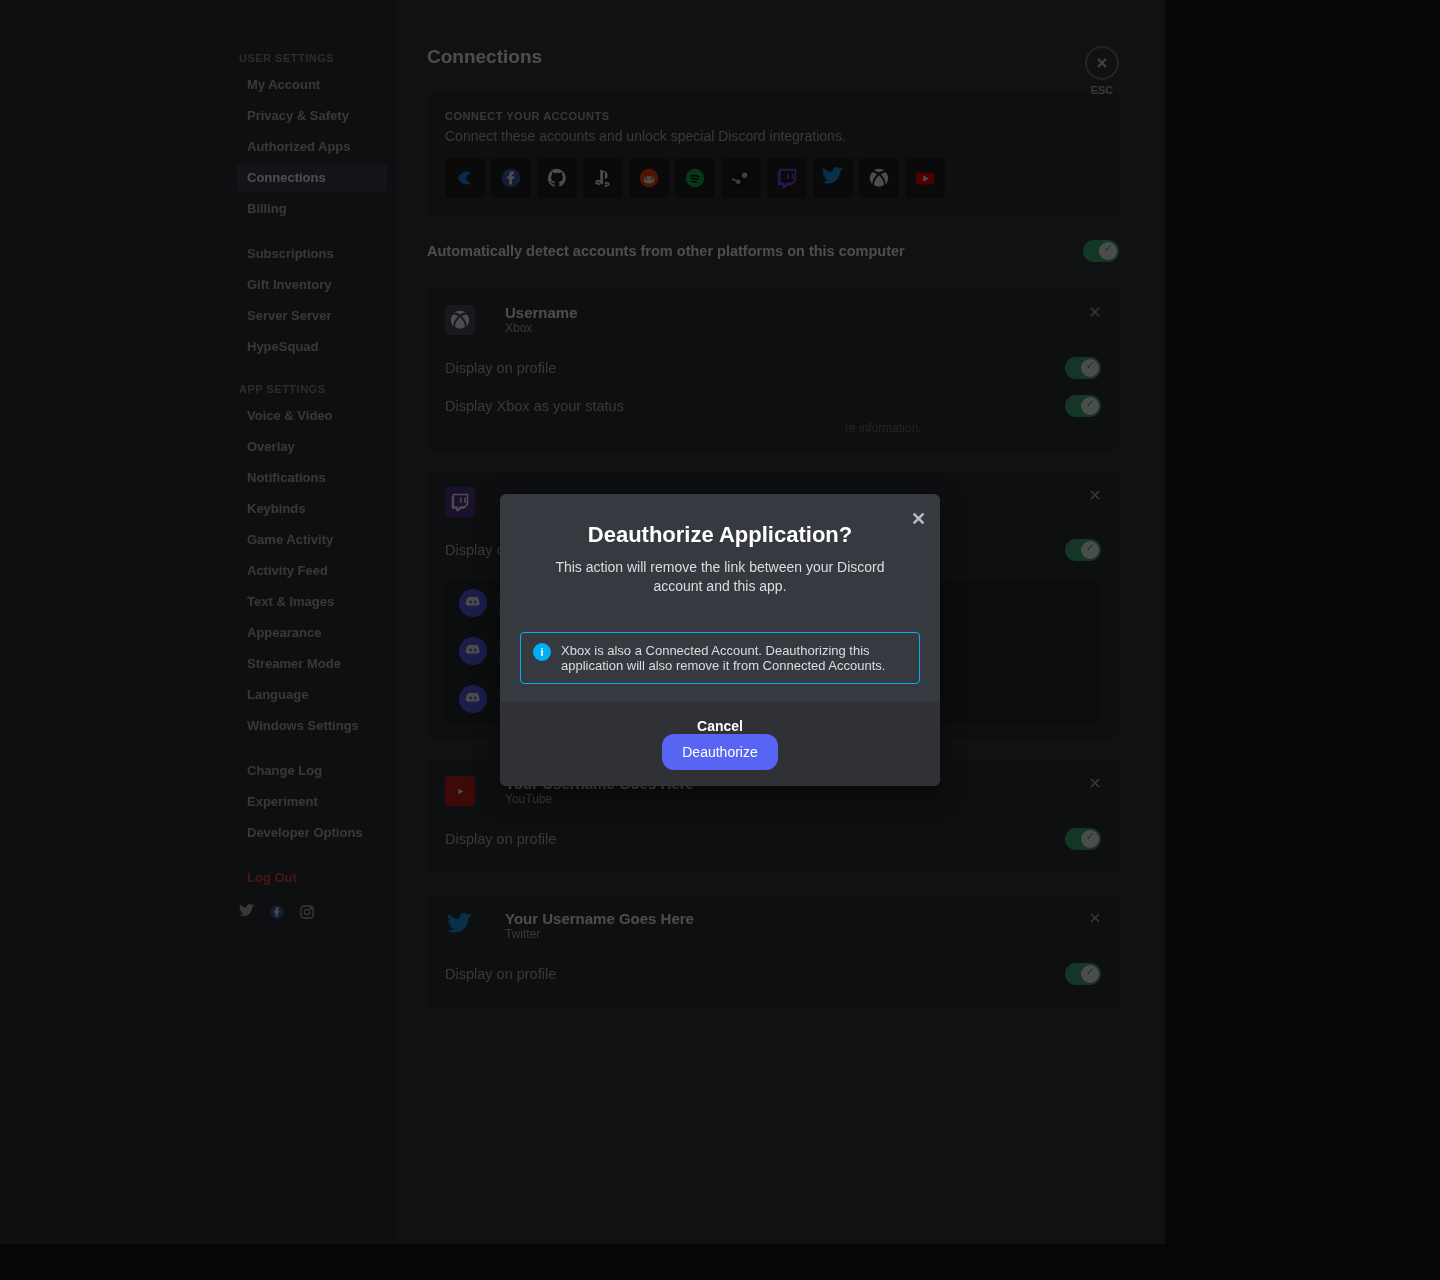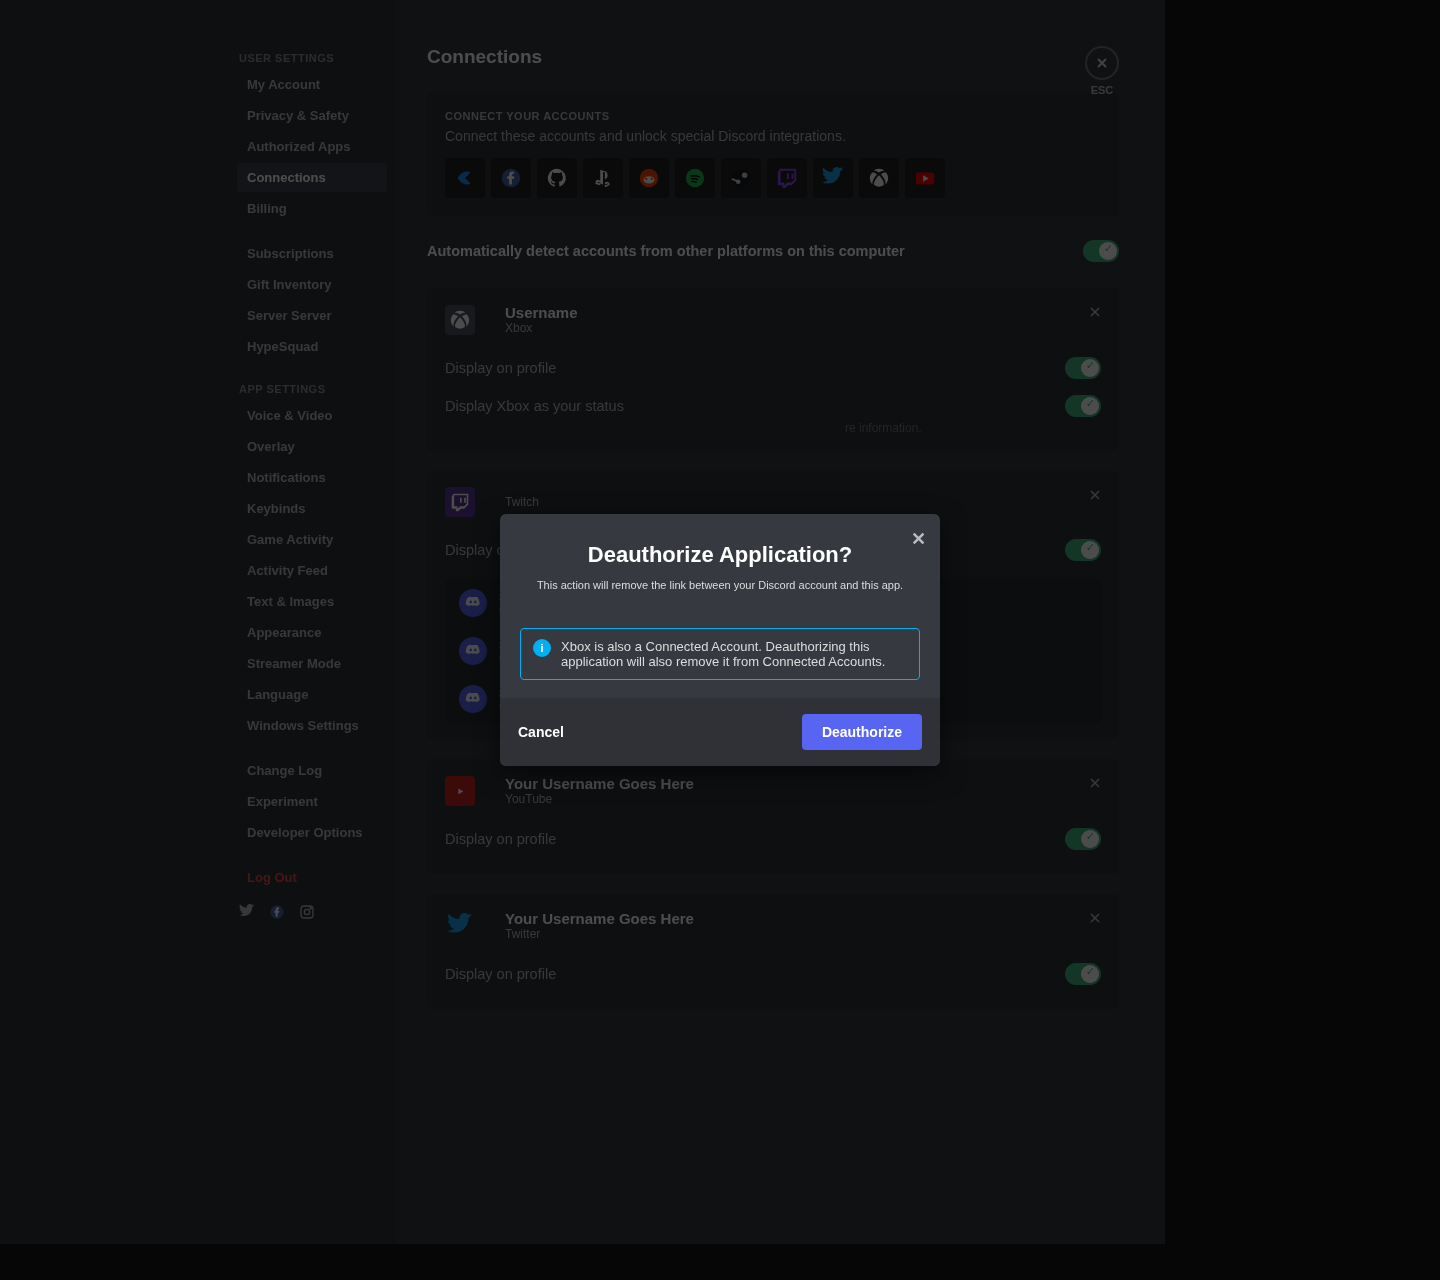--- a/index.html
+++ b/index.html
@@ -149,21 +149,21 @@
 .modal {
   width: 440px;
   background: #36393f;
   border-radius: 6px;
   box-shadow: 0 8px 24px rgba(0,0,0,0.5);
   pointer-events: auto;
   position: relative;
 }
 .modal-top { padding: 28px 20px 20px 20px; text-align: center; }
 .modal-title { font-size: 22px; font-weight: 800; color: #fff; margin-bottom: 10px; }
-.modal-desc { font-size: 11px; color: #dcddde; line-height: 1.35; padding: 0 10px; }
+.modal-desc { font-size: 14px; color: #dcddde; line-height: 1.35; padding: 0 10px; }
 .modal-info {
   margin: 16px 20px 18px 20px;
   border: 1px solid #00aff4;
   border-radius: 4px;
   padding: 10px 12px;
   display: flex;
   gap: 10px;
   align-items: flex-start;
   font-size: 13px;
   color: #dcddde;
@@ -173,25 +173,26 @@
   width: 18px; height: 18px; border-radius: 50%; background: #00aff4;
   display: flex; align-items: center; justify-content: center; font-size: 11px; font-weight: 700; color: #fff; flex-shrink: 0;
 }
 .modal-footer {
   background: #2f3136;
   padding: 16px 18px;
   display: flex;
   justify-content: space-between;
   align-items: center;
   border-radius: 0 0 6px 6px;
+  flex-direction: column;
 }
 .btn-cancel { font-size: 14px; font-weight: 600; color: #fff; cursor: pointer; }
 .btn-primary {
-  background: #5865f2; color: #fff; font-size: 14px; font-weight: 700;
-  padding: 10px 20px; border-radius: 4px; cursor: pointer;
+  background: #5865f2; color: #fff; font-size: 14px; font-weight: 400;
+  padding: 10px 20px; border-radius: 12px; cursor: pointer;
 }
 .modal-x { position: absolute; right: 14px; top: 14px; cursor: pointer; color: #b9bbbe; font-size: 18px; font-weight: 700; }
 </style>
 </head>
 <body>
 
 <div class="app">
   <aside class="sidebar">
     <div class="sidebar-sect-header">USER SETTINGS</div>
     <div class="sidebar-item">My Account</div>

